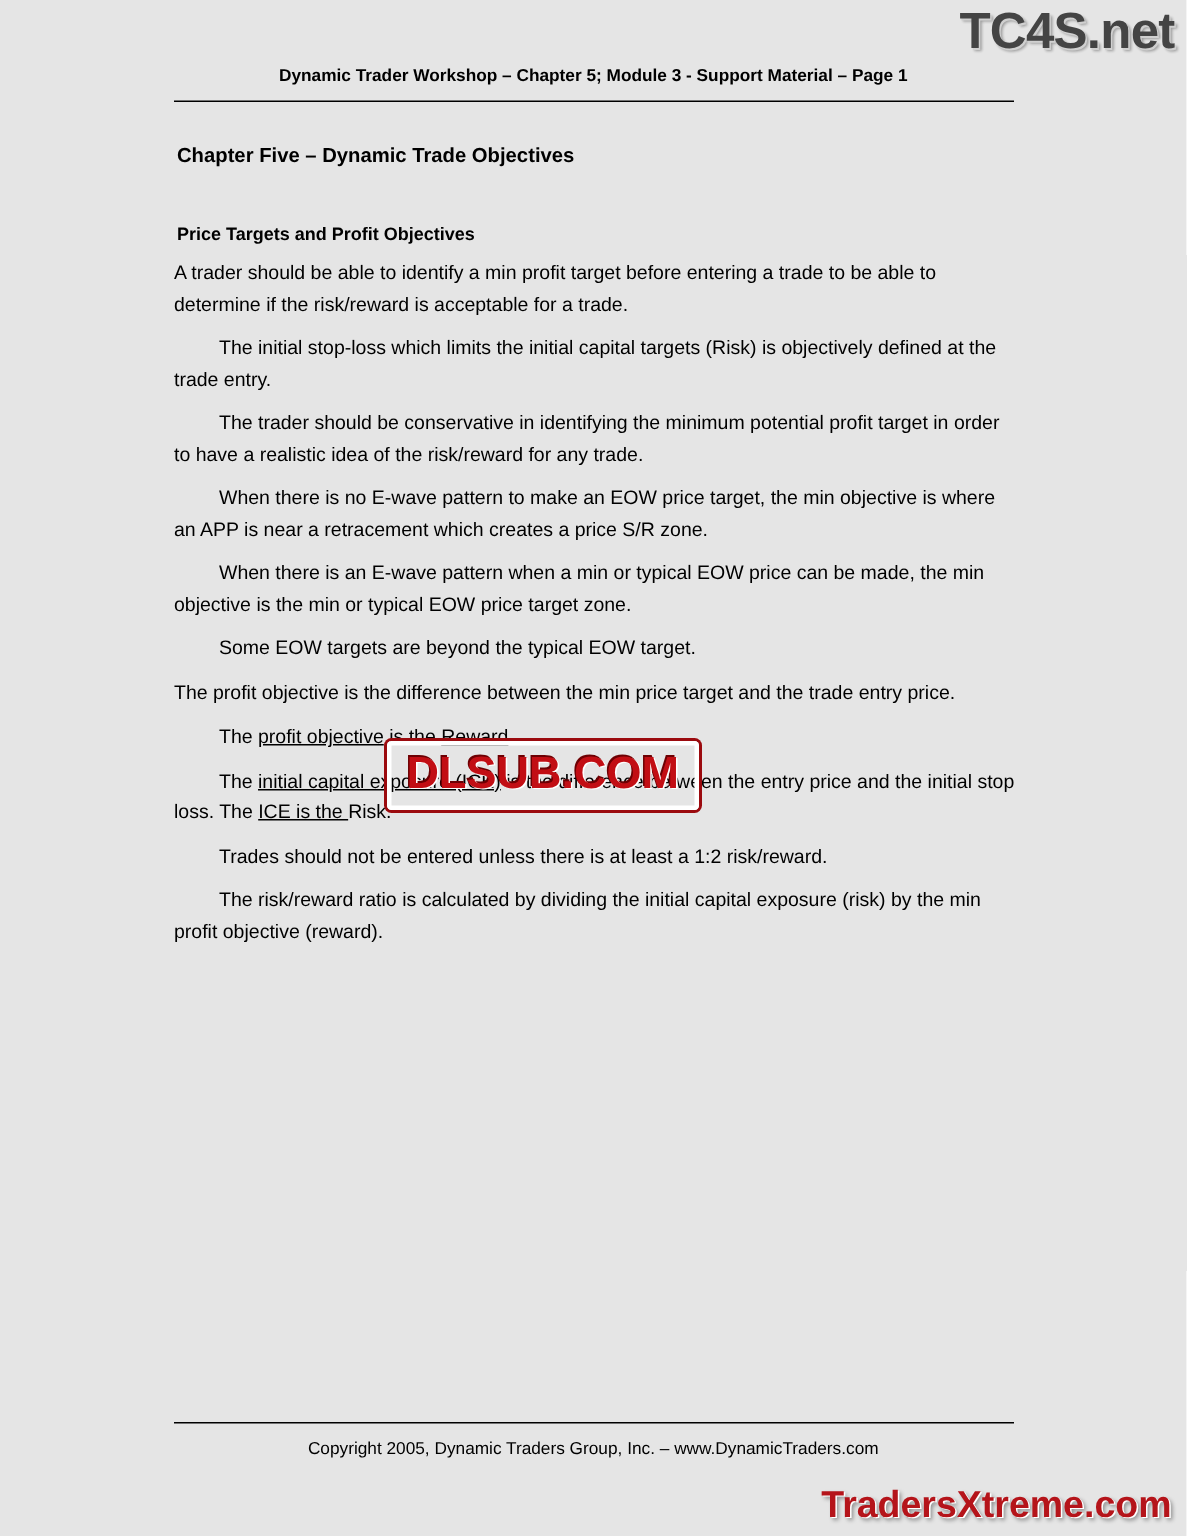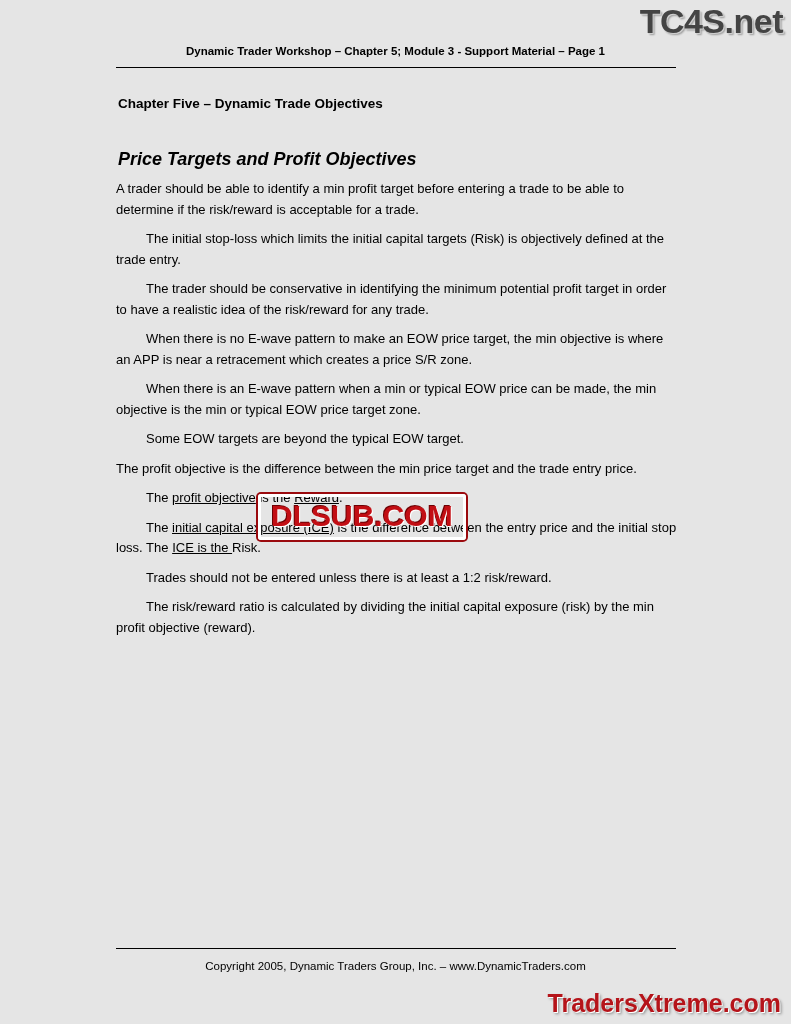--- a/index.html
+++ b/index.html
@@ -70,25 +70,24 @@
   }
 
   .h-title {
     font-size: 13.5px;
     font-weight: bold;
     line-height: 27px;
     margin-left: 2px;
   }
 
   .h-sub {
-    font-size: 18px;
+    font-size: 12px;
     font-weight: bold;
     margin-top: 26px;
     margin-left: 2px;
-    font-style: italic;
   }
 
   p {
     font-size: 13px;
     line-height: 20.5px;
     margin: 9px 0 0 0;
     text-align: left;
   }
   p.indent {
     text-indent: 30px;

